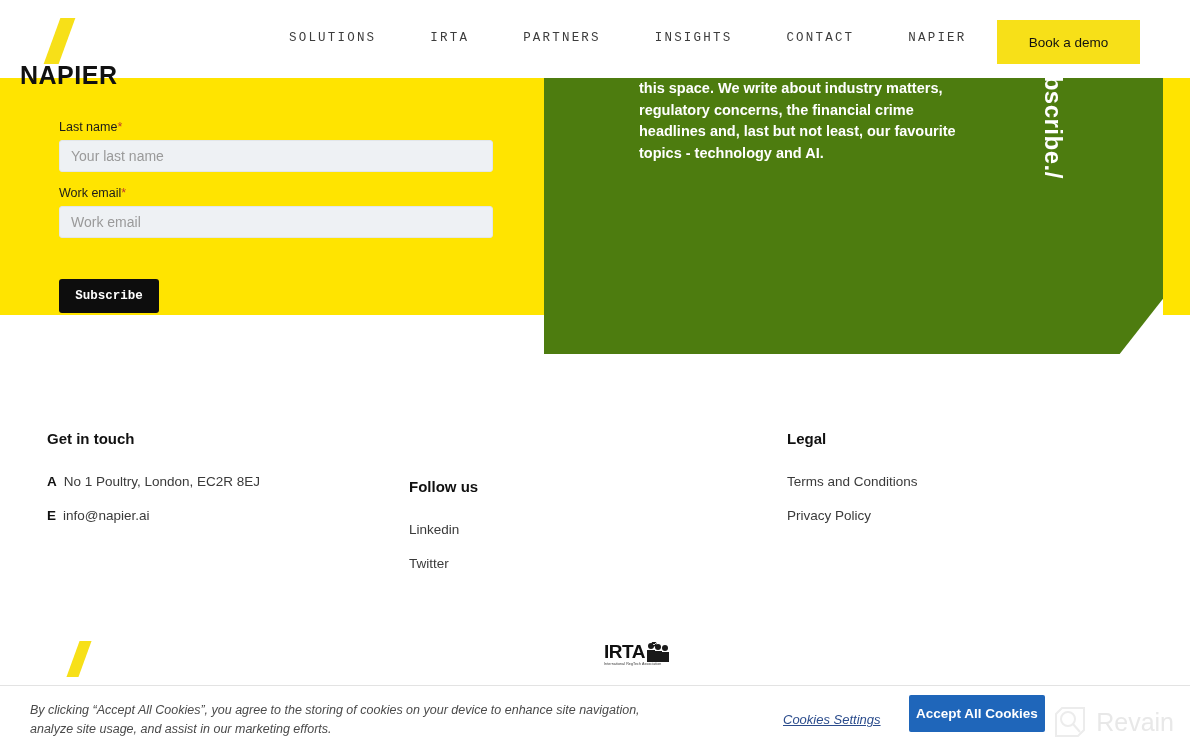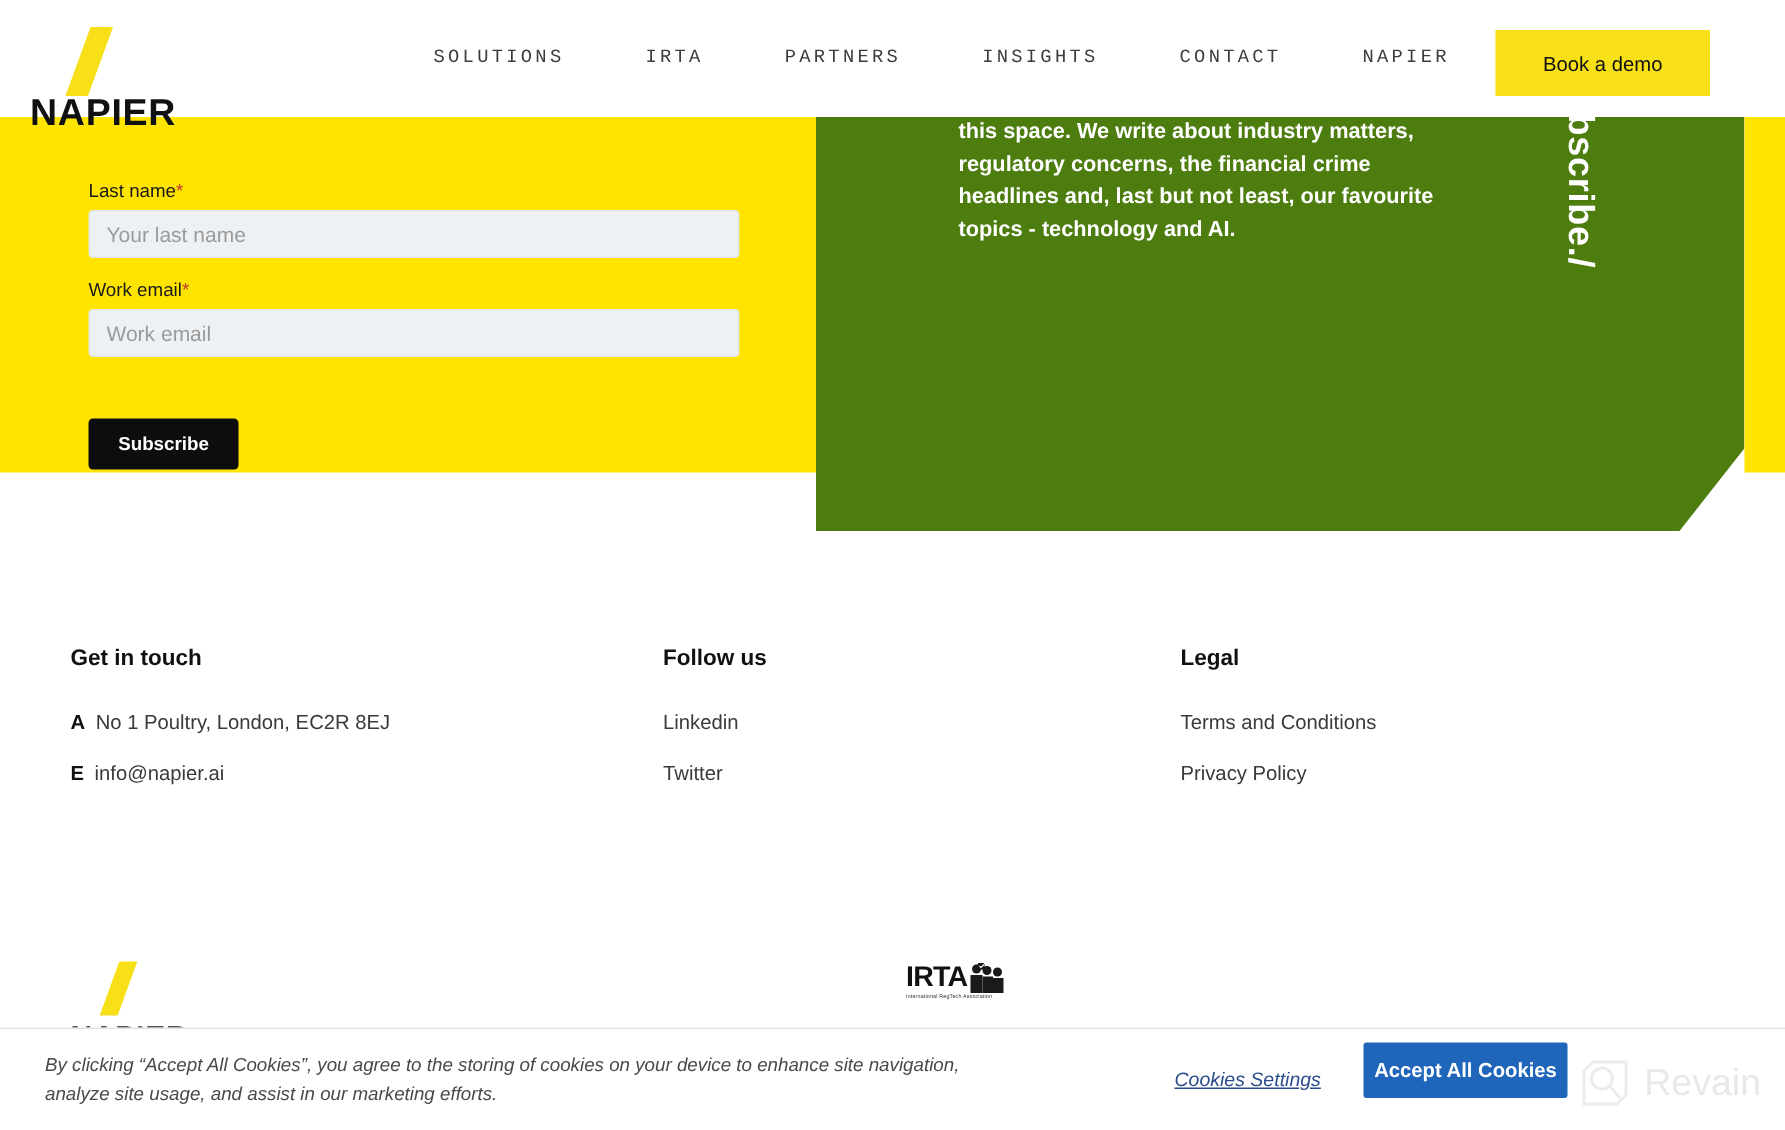--- a/index.html
+++ b/index.html
@@ -72,21 +72,21 @@
     border: 1px solid #e2e6ea; border-radius: 3px;
     font-size: 14px; color: #555; padding: 0 11px;
     font-family: Liberation Sans, sans-serif; outline: none;
   }
   .field-input::placeholder { color: #9a9a9a; }
   .field-group { margin-bottom: 14px; }
   .subscribe-btn {
     margin-top: 27px; width: 100px; height: 34px;
     background: #0d0d0d; color: #fff; border: none; cursor: pointer;
     font-size: 12.5px; font-weight: bold; border-radius: 3px;
-    font-family: Liberation Sans, sans-serif;
+    font-family: Liberation Mono, monospace;
   }
 
   
   .black-panel {
     position: absolute; top: 78px; left: 544px;
     width: 619px; height: 276px; background: #4d7c0f;
     clip-path: polygon(0 0, 100% 0, 100% 80%, 93% 100%, 0 100%);
   }
   .panel-copy {
     position: absolute; top: 0px; left: 95px; width: 330px;
@@ -97,21 +97,21 @@
     position: absolute; right: 96px; top: -34px;
     font-size: 24px; font-weight: bold; color: #ffffff;
     writing-mode: vertical-rl; letter-spacing: 0.5px;
     font-family: "Liberation Sans", sans-serif; white-space: nowrap;
   }
 
   
   .footer { position: absolute; top: 430px; left: 0; width: 1190px; }
   .fcol { position: absolute; top: 0; }
   .fcol.c1 { left: 47px; }
-  .fcol.c2 { left: 442px; }
+  .fcol.c2 { left: 409px; margin-top: 48px; }
   .fcol.c3 { left: 787px; }
   .fcol h3 {
     font-size: 15px; font-weight: bold; color: #111;
     margin-bottom: 27px; font-family: "Liberation Sans", sans-serif;
   }
   .fline {
     font-size: 13.5px; color: #3a3a3a; margin-bottom: 19px;
     font-family: "Liberation Sans", sans-serif;
     display: flex; gap: 7px;
   }

